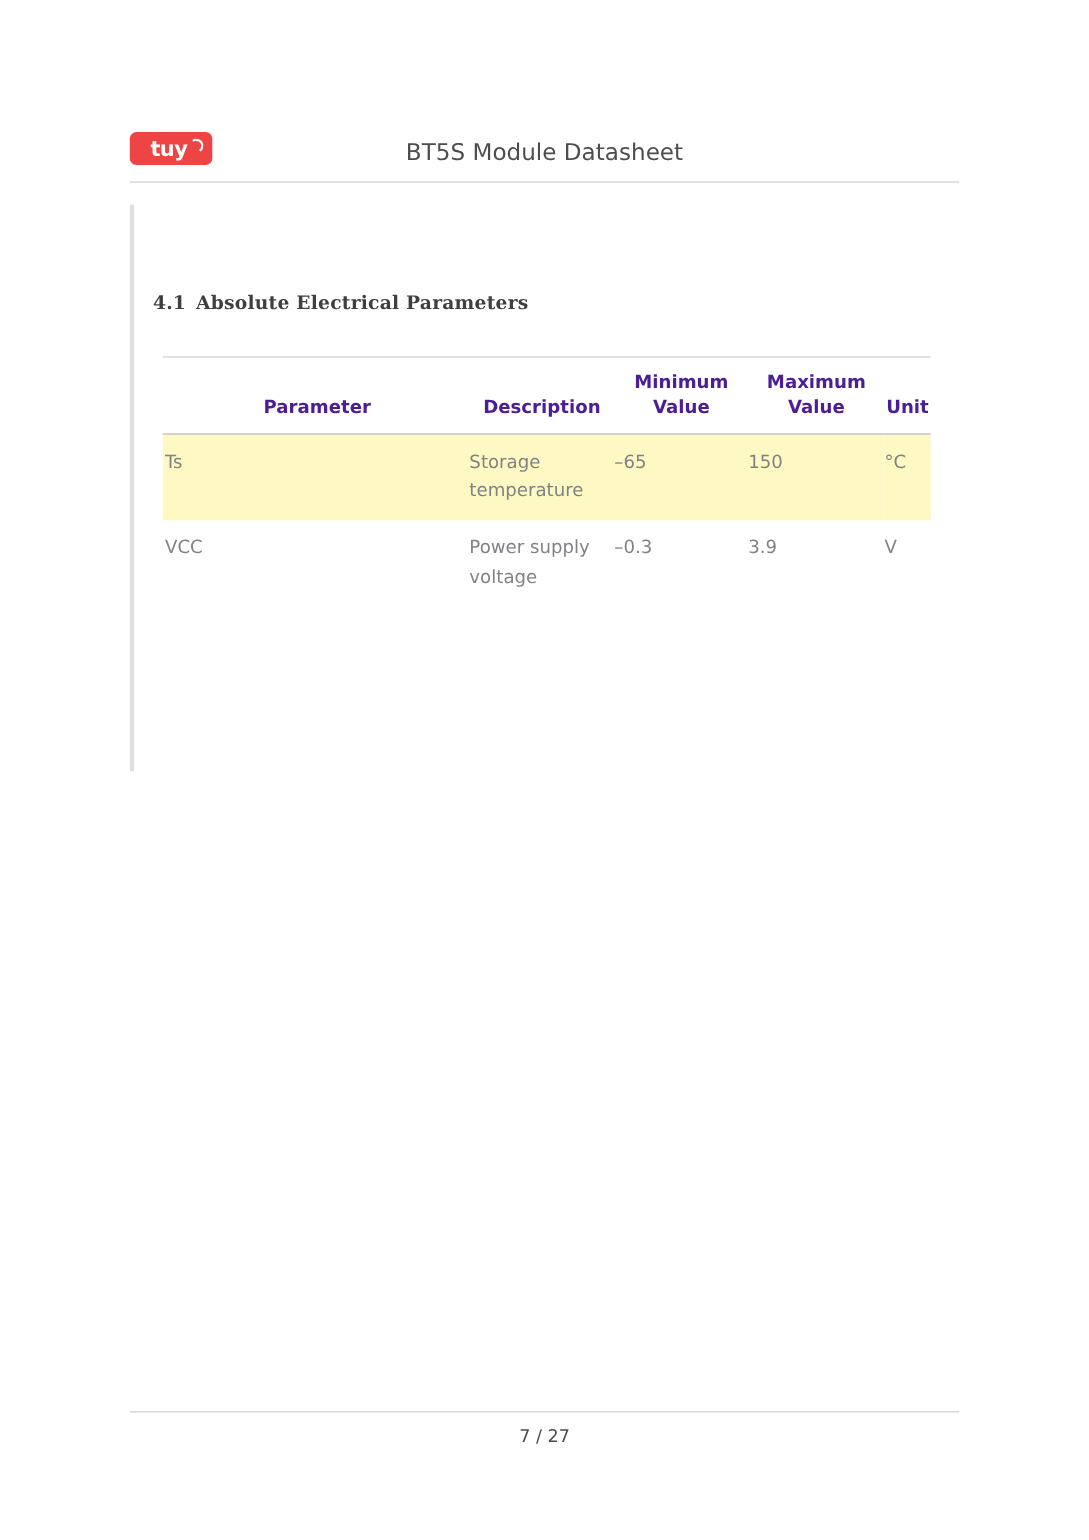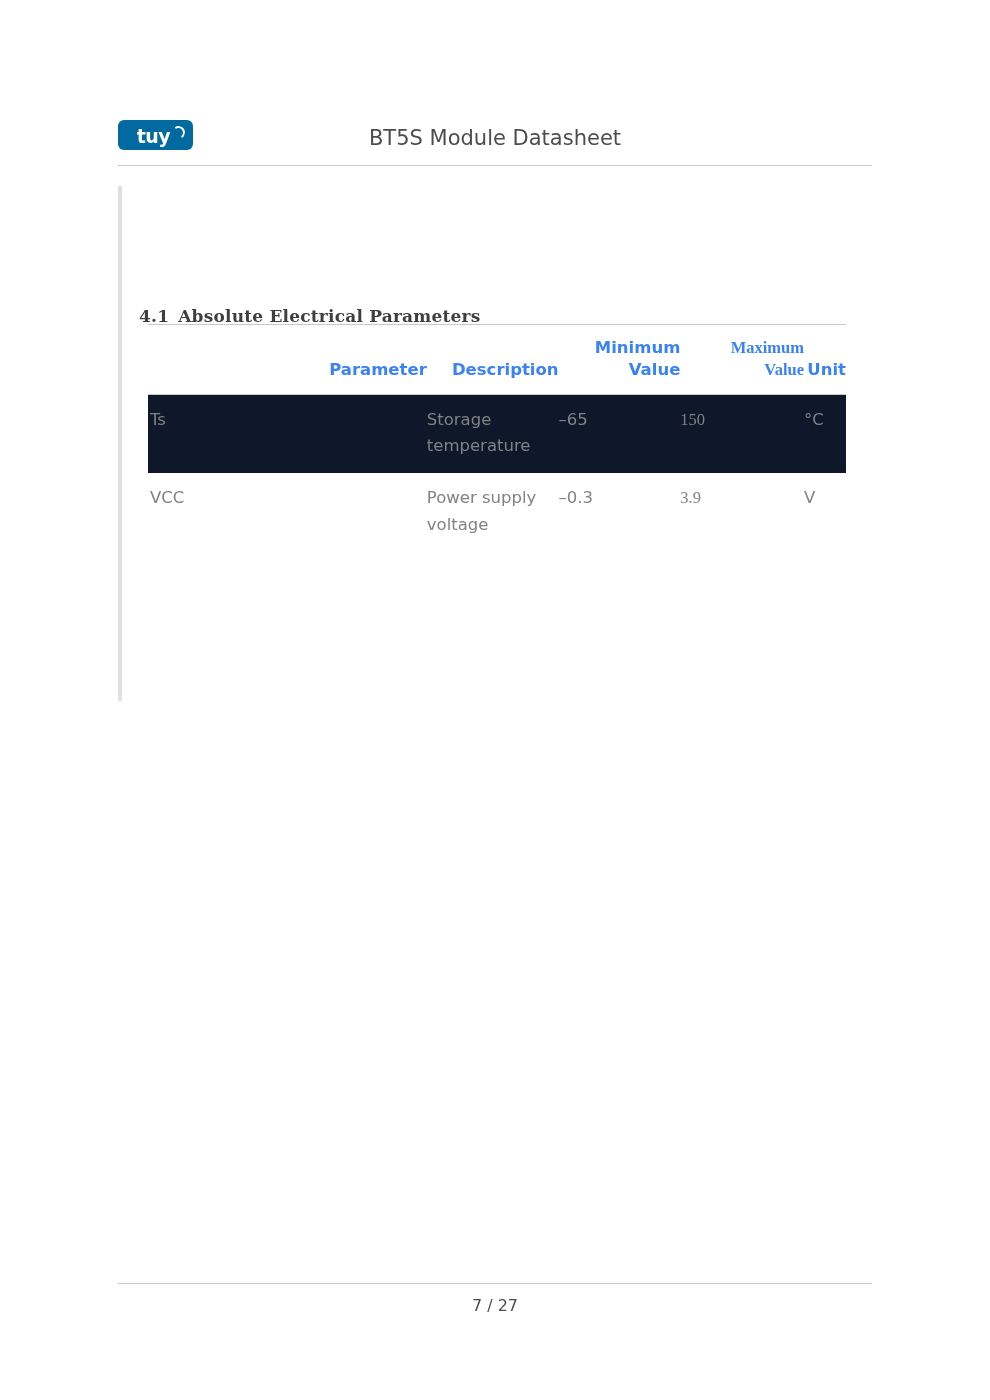--- a/index.html
+++ b/index.html
@@ -31,21 +31,21 @@
     height: 48px;
     border-bottom: 1px solid #c9c9c9;
     box-sizing: border-box;
   }
   .logo {
     position: absolute;
     left: 0px;
     top: 2px;
     width: 75px;
     height: 30px;
-    background: #0369a1;
+    background: #ef4444;
     border-radius: 6px;
     display: flex;
     align-items: center;
     justify-content: center;
   }
   .logo-text {
     color: #ffffff;
     font-family: "DejaVu Sans", sans-serif;
     font-size: 19px;
     font-weight: 700;
@@ -103,67 +103,66 @@
 
   .h2 {
     position: absolute;
     left: 139px;
     top: 266px;
     font-family: "DejaVu Serif", serif;
     font-size: 17px;
     font-weight: 700;
     color: #3f3f3f;
     letter-spacing: 0.2px;
-    margin-top: 40px;
   }
   .h2 .num { margin-right: 9px; }
 
   
   .table-wrap {
     position: absolute;
     left: 148px;
     top: 324px;
     width: 698px;
   }
   table.params {
     border-collapse: collapse;
     width: 698px;
     font-size: 16.5px;
     color: #808285;
   }
   table.params thead th {
-    text-align: right;
-    font-weight: 700;
-    color: #3b82f6;
+    text-align: center;
+    font-weight: 700;
+    color: #4c1d95;
     padding: 12px 0 13px 0;
     vertical-align: bottom;
     line-height: 1.32;
     font-size: 16.5px;
   }
   table.params thead tr {
     border-top: 1px solid #c9c9c9;
     border-bottom: 1px solid #c9c9c9;
   }
   table.params tbody td {
     padding: 12px 0 13px 0;
     vertical-align: top;
     line-height: 1.62;
     font-weight: 400;
     color: #808285;
   }
   table.params tbody tr.shaded td {
-    background: #0f172a;
+    background: #fef9c3;
   }
   table.params tbody tr.last td {
     border-bottom: 1px solid #c9c9c9;
   }
   .col-param   { width: 278px; padding-left: 2px !important; }
   .col-desc    { width: 132px; }
   .col-min     { width: 122px; }
-  .col-max     { width: 124px; font-family: Liberation Serif, serif; }
+  .col-max     { width: 124px; }
   .col-unit    { width: 42px; }
 
   td.col-param, th.col-param { padding-left: 2px; }
 
   
   .footer {
     position: absolute;
     left: 118px;
     top: 1283px;
     width: 754px;

